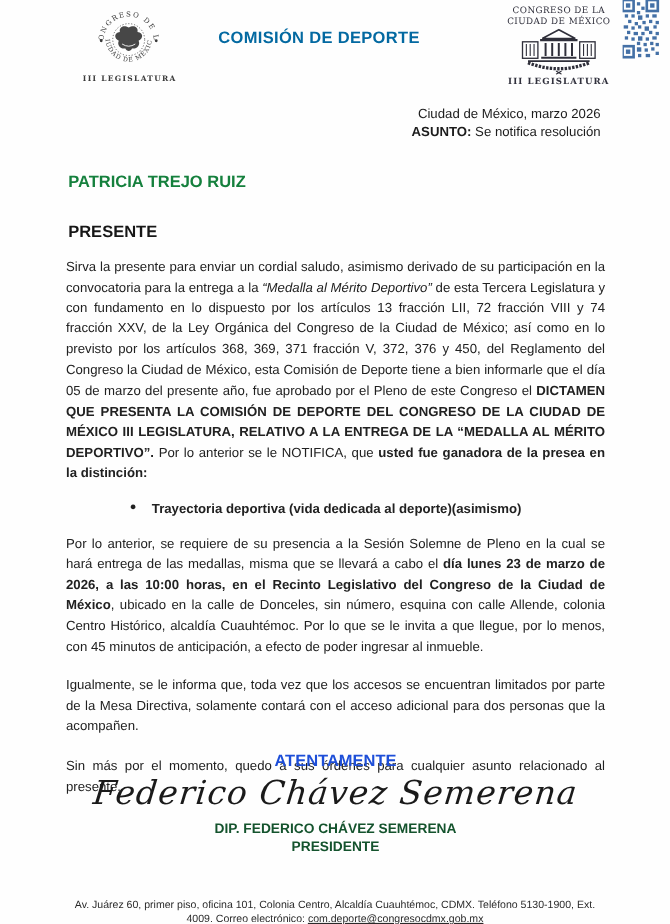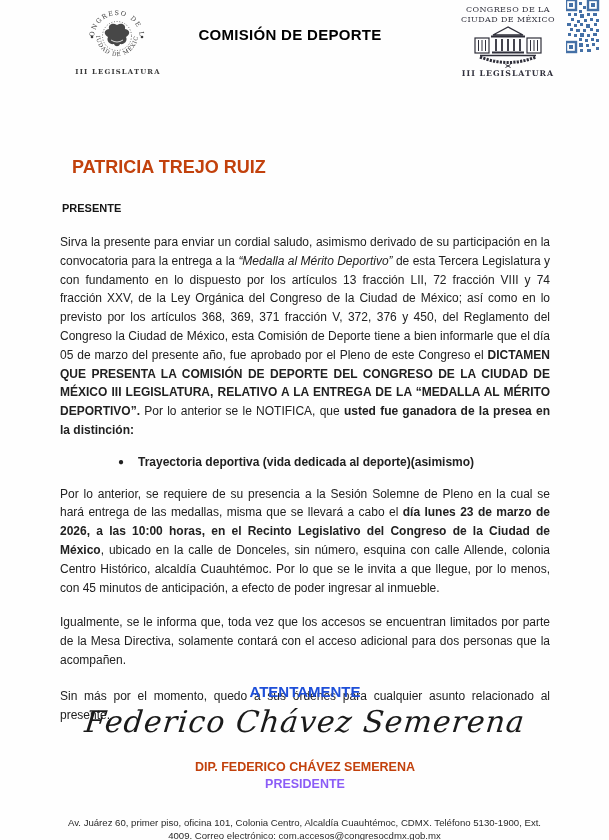--- a/index.html
+++ b/index.html
@@ -6,54 +6,54 @@
   html,body { background:#ffffff; }
   body { width:609px; height:840px; position:relative; overflow:hidden;
          font-family:"Liberation Sans", sans-serif; color:#1e1e1e; }
   .page { position:absolute; inset:0; background:#fefefe; }
 
   
   .seal-left { position:absolute; left:85px; top:4px; width:64px; height:64px; }
   .seal-left-caption { position:absolute; left:68px; top:68px; width:100px; text-align:center;
     font-family:"DejaVu Serif", serif; font-size:6.8px; letter-spacing:1.2px; color:#3a3a3a; font-weight:bold; }
   .doc-title { position:absolute; left:0; top:26px; width:580px; text-align:center;
-    font-size:15px; font-weight:bold; letter-spacing:.3px; color:#000000; }
+    font-size:15px; font-weight:bold; letter-spacing:.3px; color:#0369a1; }
   .logo-right { position:absolute; left:455px; top:5px; width:106px; text-align:center; }
   .logo-right-text { font-family:"DejaVu Serif", serif; font-size:8px; letter-spacing:.4px;
     color:#31313d; line-height:9.5px; }
   .logo-right-caption { font-family:"DejaVu Serif", serif; font-size:7.8px; letter-spacing:1px;
     color:#31313d; font-weight:bold; margin-top:1px; }
   .qr { position:absolute; left:566px; top:0px; width:34px; height:54px; color:#4470a6; }
 
   
   .dateline { position:absolute; top:95px; right:63px; text-align:right;
     font-size:12px; line-height:17px; color:#1c1c1c; }
 
   
-  .recipient { position:absolute; top:157px; left:72px; font-size:18px; font-weight:bold; color:#c2410c; }
-  .salutation { position:absolute; top:202px; left:62px; font-size:11px; font-weight:bold; color:#161616; }
+  .recipient { position:absolute; top:157px; left:62px; font-size:15px; font-weight:bold; color:#15803d; }
+  .salutation { position:absolute; top:202px; left:62px; font-size:15px; font-weight:bold; color:#161616; }
 
   
   .body-block { position:absolute; top:233px; left:60px; width:490px;
     font-size:12px; line-height:18.8px; text-align:justify; color:#212121; }
   .b { font-weight:bold; }
   .i { font-style:italic;margin-top:48px; }
   .u { }
   .para { margin-top:13px; }
   .para:first-child { margin-top:0; }
   .bullet-row { display:flex; margin-top:13px; padding-left:58px; font-weight:bold; text-align:left; }
   .bullet-dot { width:20px; font-size:10px; line-height:18.8px; }
 
   
   .closing { position:absolute; top:683px; left:60px; width:490px; text-align:center; }
   .atentamente { font-size:15px; font-weight:bold; color:#1d4ed8; }
   .signature { font-family:"DejaVu Serif", serif; font-style:italic; font-size:30px;
     color:#1a1a1a; margin-top:4px; transform:skewX(-6deg); letter-spacing:1px; }
-  .sig-name { font-size:12.5px; font-weight:bold; color:#c2410c; margin-top:21px; }
-  .sig-title { font-size:12.5px; font-weight:bold; color:#8b5cf6; margin-top:3px; }
+  .sig-name { font-size:12.5px; font-weight:bold; color:#14532d; margin-top:7px; }
+  .sig-title { font-size:12.5px; font-weight:bold; color:#14532d; margin-top:3px; }
 
   
   .footer { position:absolute; top:816px; left:68px; width:473px; text-align:center;
     font-size:9.6px; line-height:13px; color:#2a2a2a; }
   .footer .u { text-decoration:underline; }
 
   svg { display:block; }
 </style>
 </head>
 <body>
@@ -156,20 +156,24 @@
         <rect x="30" y="39" width="3" height="3"></rect>
       <rect x="13" y="43" width="4" height="4"></rect>
         <rect x="20" y="44" width="3" height="3"></rect>
       <rect x="26" y="43" width="3" height="3"></rect>
         <rect x="30" y="47" width="3" height="3"></rect>
       <rect x="14" y="49" width="3" height="3"></rect>
         <rect x="21" y="49" width="4" height="3"></rect>
     </svg>
   </div>
 
+  <div class="dateline">
+    <div>Ciudad de México, marzo 2026</div>
+    <div><span class="b">ASUNTO:</span><span> Se notifica resolución</span></div>
+  </div>
 
   <div class="recipient">PATRICIA TREJO RUIZ</div>
   <div class="salutation">PRESENTE</div>
 
   <div class="body-block">
     <p class="para"><span>Sirva la presente para enviar un cordial saludo, asimismo derivado de su participación en la convocatoria para la entrega a la </span><span class="i">“Medalla al Mérito Deportivo”</span><span> de esta Tercera Legislatura y con fundamento en lo dispuesto por los artículos 13 fracción LII, 72 fracción VIII y 74 fracción XXV, de la Ley Orgánica del Congreso de la Ciudad de México; así como en lo previsto por los artículos 368, 369, 371 fracción V, 372, 376 y 450, del Reglamento del Congreso la Ciudad de México, esta Comisión de Deporte tiene a bien informarle que el día 05 de marzo del presente año, fue aprobado por el Pleno de este Congreso el </span><span class="b">DICTAMEN QUE PRESENTA LA COMISIÓN DE DEPORTE DEL CONGRESO DE LA CIUDAD DE MÉXICO III LEGISLATURA, RELATIVO A LA ENTREGA DE LA “MEDALLA AL MÉRITO DEPORTIVO”.</span><span>  Por lo anterior se le </span><span class="u">NOTIFICA</span><span>, que </span><span class="b">usted fue ganadora de la presea en la distinción:</span></p>
 
     <div class="bullet-row">
       <span class="bullet-dot">●</span>
       <span>Trayectoria deportiva (vida dedicada al deporte)(asimismo)</span>
@@ -182,15 +186,15 @@
     <p class="para" style="margin-top:17px;">Sin más por el momento, quedo a sus órdenes para cualquier asunto relacionado al presente.</p>
   </div>
 
   <div class="closing">
     <div class="atentamente">ATENTAMENTE</div>
     <div class="signature">Federico Chávez Semerena</div>
     <div class="sig-name">DIP. FEDERICO CHÁVEZ SEMERENA</div>
     <div class="sig-title">PRESIDENTE</div>
   </div>
 
-  <div class="footer"><span>Av. Juárez 60, primer piso, oficina 101, Colonia Centro, Alcaldía Cuauhtémoc, CDMX. Teléfono 5130-1900, Ext. 4009. Correo electrónico: </span><span class="u">com.accesos@congresocdmx.gob.mx</span></div>
+  <div class="footer"><span>Av. Juárez 60, primer piso, oficina 101, Colonia Centro, Alcaldía Cuauhtémoc, CDMX. Teléfono 5130-1900, Ext. 4009. Correo electrónico: </span><span class="u">com.deporte@congresocdmx.gob.mx</span></div>
 
 </div>
 
 </body></html>

